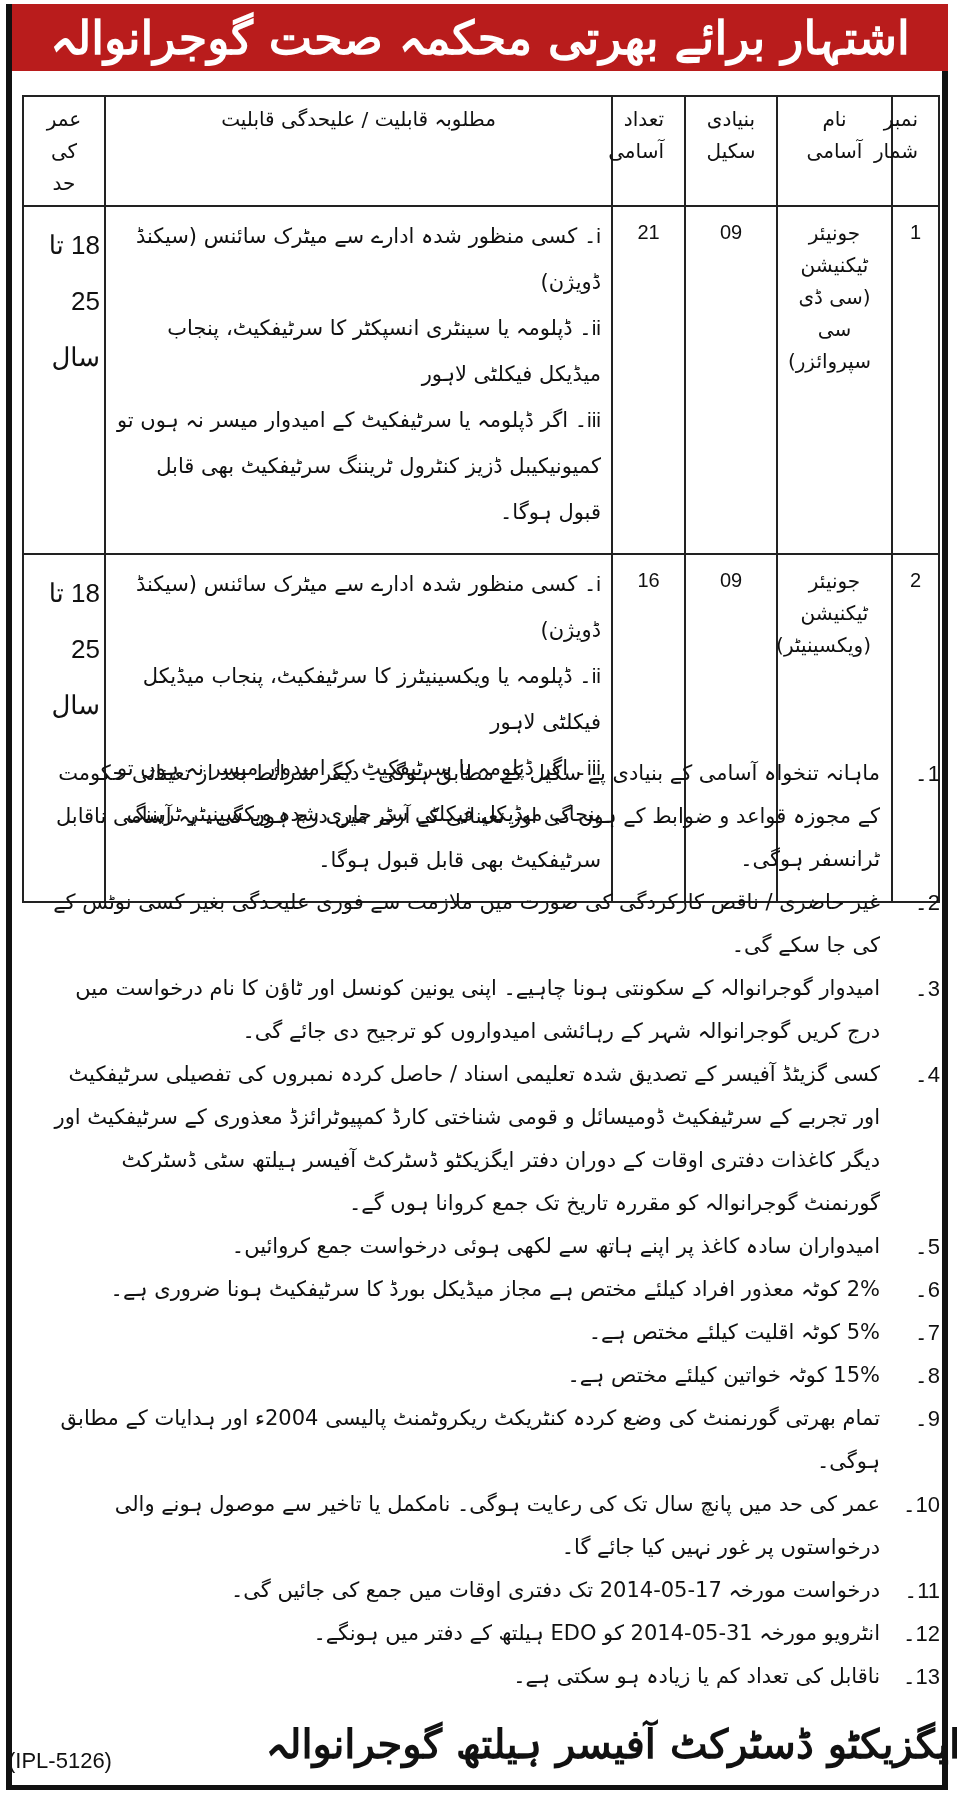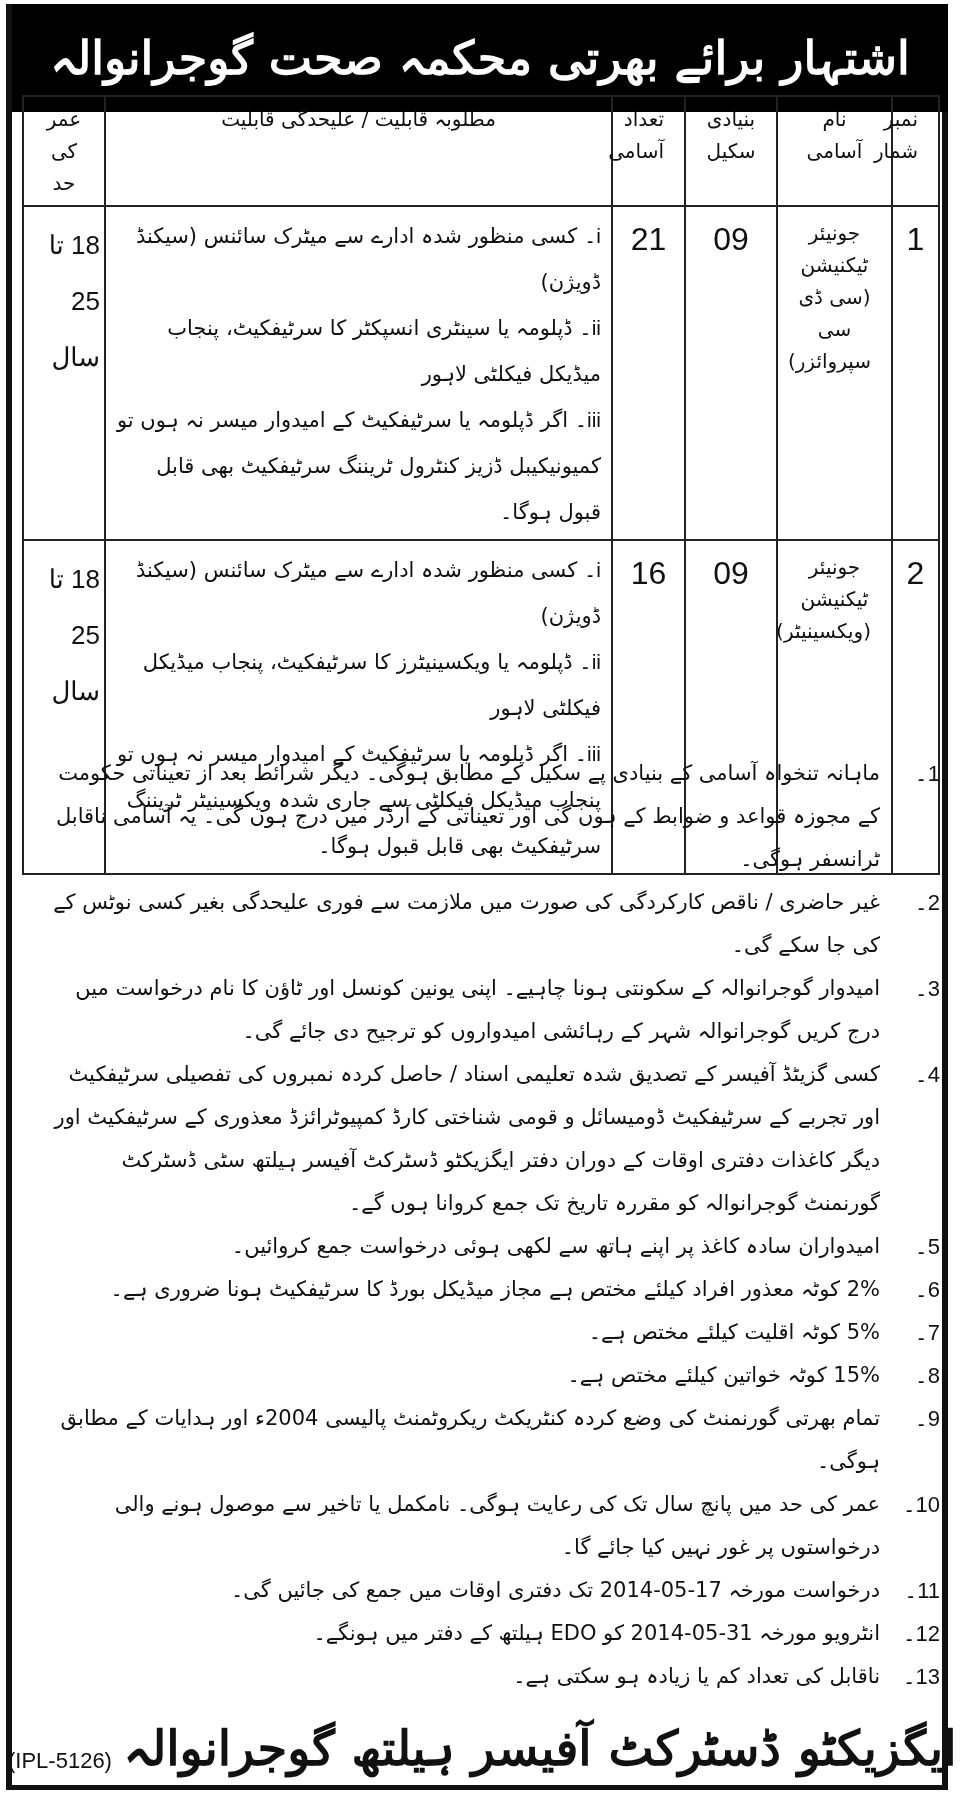--- a/index.html
+++ b/index.html
@@ -1,34 +1,34 @@
 <!DOCTYPE html>
 <html><head>
 <meta charset="utf-8">
 <style>
   html,body{margin:0;padding:0;background:#fff;}
   body{width:960px;height:1800px;position:relative;overflow:hidden;font-family:"DejaVu Sans",sans-serif;color:#111;}
   .frame{position:absolute;left:6px;top:4px;width:942px;height:1786px;border-left:6px solid #111;border-right:6px solid #111;border-bottom:5px solid #111;box-sizing:border-box;}
-  .title-bar{position:absolute;left:12px;top:4px;width:936px;height:108px;background:#000000;color:#fff;display:flex;align-items:center;justify-content:center;direction:rtl;font-family:"DejaVu Serif",serif;font-size:46px;font-weight:bold;letter-spacing:1px;}
+  .title-bar{position:absolute;left:12px;top:4px;width:936px;height:67px;background:#b91c1c;color:#fff;display:flex;align-items:center;justify-content:center;direction:rtl;font-family:"DejaVu Serif",serif;font-size:46px;font-weight:bold;letter-spacing:1px;}
   table.posts{position:absolute;left:22px;top:95px;width:916px;border-collapse:collapse;direction:rtl;table-layout:fixed;}
   table.posts td,table.posts th{border:2px solid #222;vertical-align:top;font-weight:normal;}
   table.posts th{font-size:20px;padding:6px 20px;text-align:center;height:94px;line-height:1.6;}
-  .num{font-family:"Liberation Sans",sans-serif;font-size:32px;text-align:center;padding-top:14px !important;}
+  .num{font-family:"Liberation Sans",sans-serif;font-size:20px;text-align:center;padding-top:14px !important;}
   .name-cell{font-size:20px;text-align:center;padding:10px 20px;line-height:1.6;}
-  .qual-cell{font-size:21px;line-height:46px;padding:6px 10px 4px 6px;text-align:right;}
+  .qual-cell{font-size:21px;line-height:46px;padding:6px 10px 18px 6px;text-align:right;}
   .qual-cell .ln{display:block;}
   .qual-cell .rn{font-family:"Liberation Sans",sans-serif;}
   .age-cell{font-size:26px;font-family:"Liberation Sans",sans-serif;text-align:right;padding:10px 4px;line-height:56px;}
   .age-cell span{display:block;}
   .conds{position:absolute;left:40px;top:752px;width:900px;direction:rtl;text-align:right;}
   .conds-title{font-size:20px;margin:0 0 6px 0;}
   .cond{display:flex;flex-direction:row;font-size:21px;line-height:43px;}
   .cond .cn{font-family:"Liberation Sans",sans-serif;font-size:22px;width:60px;flex:none;text-align:right;}
   .cond .ct{flex:1;}
-  .signature{position:absolute;left:0;right:0;top:1720px;text-align:center;font-family:"DejaVu Serif",serif;font-size:48px;font-weight:bold;direction:rtl;padding-left:120px;}
+  .signature{position:absolute;left:0;right:0;top:1720px;text-align:right;font-family:"DejaVu Serif",serif;font-size:40px;font-weight:bold;direction:rtl;padding-left:120px;}
   .ipl{position:absolute;left:8px;top:1748px;font-family:Liberation Sans, sans-serif;font-size:22px;}
 </style>
 </head>
 <body>
 
 <div class="frame"></div>
 
 <div class="title-bar">اشتہار برائے بھرتی محکمہ صحت گوجرانوالہ</div>
 
 <table class="posts">

